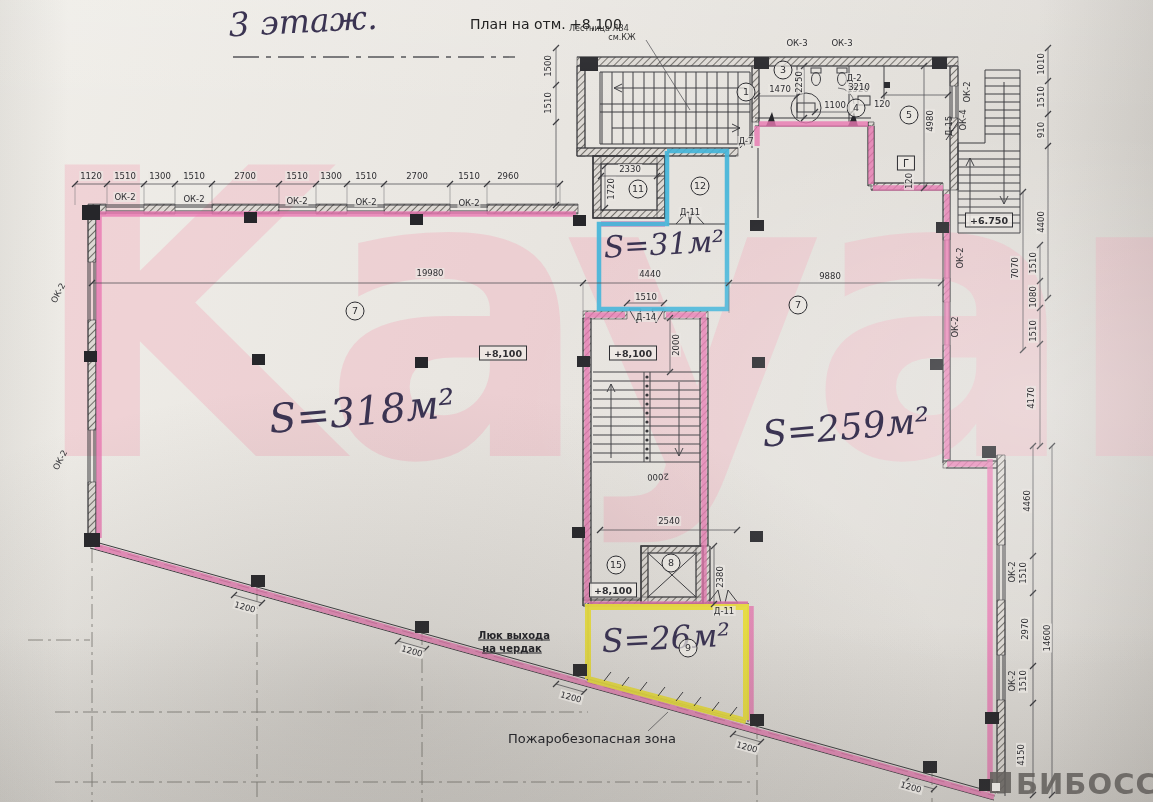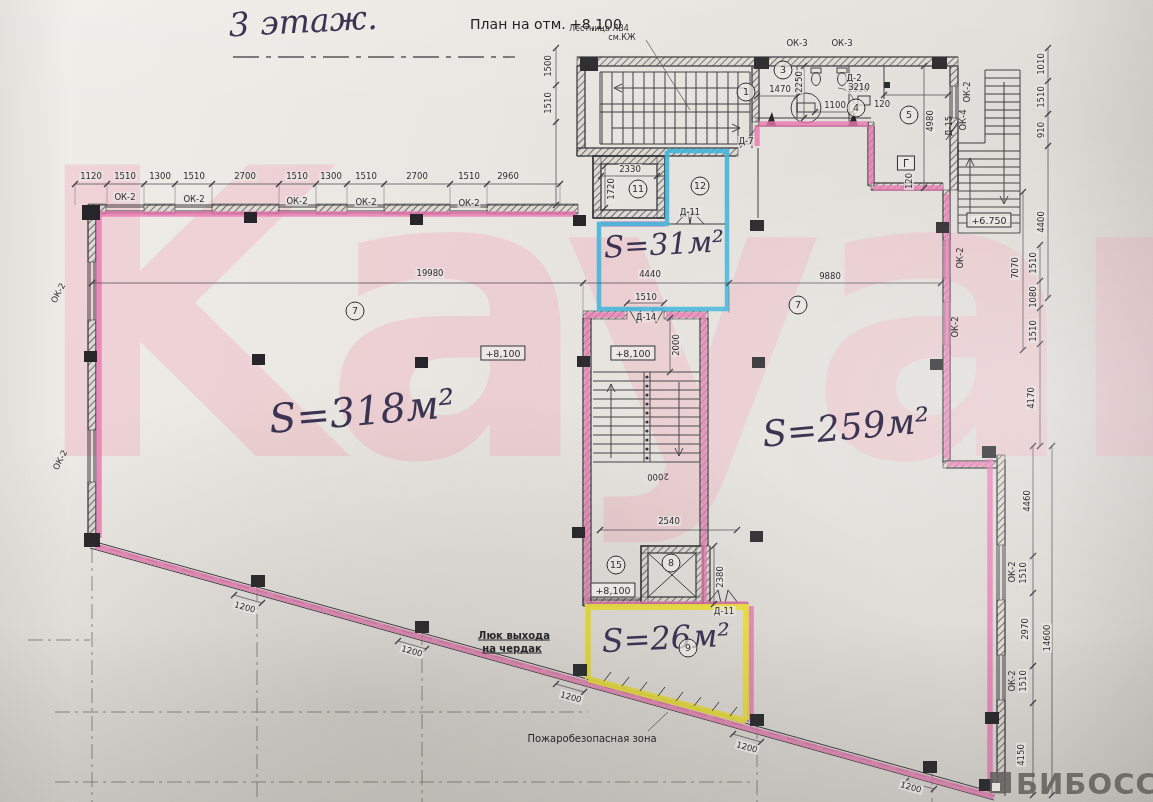--- a/index.html
+++ b/index.html
@@ -36,24 +36,24 @@
       white-space:nowrap;transform:translate(-50%,-50%);}
   .d{background:rgba(235,232,227,0.68);padding:0 1px;}
   .r90{transform:translate(-50%,-50%) rotate(-90deg);}
   .rl60{transform:translate(-50%,-50%) rotate(-62deg);}
   .rp{transform:translate(-50%,-50%) rotate(16deg);}
   .r180{transform:translate(-50%,-50%) rotate(177deg);}
   .rA{transform:translate(-50%,-50%) rotate(-5deg);}
   .rB{transform:translate(-50%,-50%) rotate(-3deg);}
   .circ{width:17px;height:17px;line-height:16px;text-align:center;border:1.2px solid #2e2e32;
       border-radius:50%;font-size:9.5px;background:rgba(235,232,227,0.7);}
-  .bx{border:1.2px solid #2e2e32;padding:1px 4px;font-size:9.5px;font-weight:normal;background:rgba(237,234,229,0.85);}
+  .bx{border:1.2px solid #2e2e32;padding:1px 4px;font-size:9.5px;font-weight:bold;background:rgba(237,234,229,0.85);}
   .gx{border:1.1px solid #2e2e32;padding:1px 5px;font-size:10px;background:rgba(237,234,229,0.8);}
   .nt{font-size:10px;font-weight:bold;text-decoration:underline;color:#26262a;}
-  .fz{font-size:10px;color:#26262a;}
+  .fz{font-size:13px;color:#26262a;}
   .t1{font-weight:normal;font-size:14px;color:#222;}
   .t2{font-size:8px;color:#333;}
   .hw{font-family:"DejaVu Serif",serif;font-style:italic;color:#3b3452;background:none;}
   .s40{font-size:40px;} .s36{font-size:36px;} .s33{font-size:33px;} .s30{font-size:30px;} .s32{font-size:32px;}
 </style>
 </head>
 <body>
 
 <div id="page">
 

